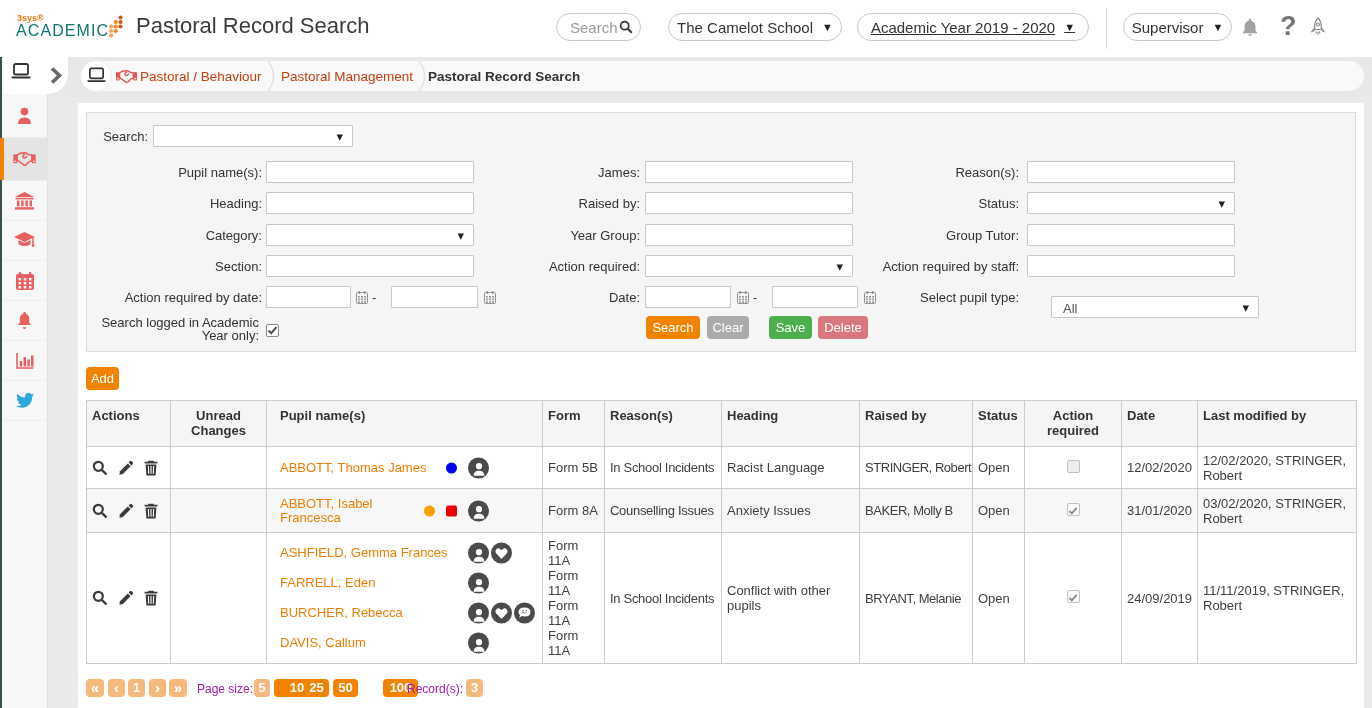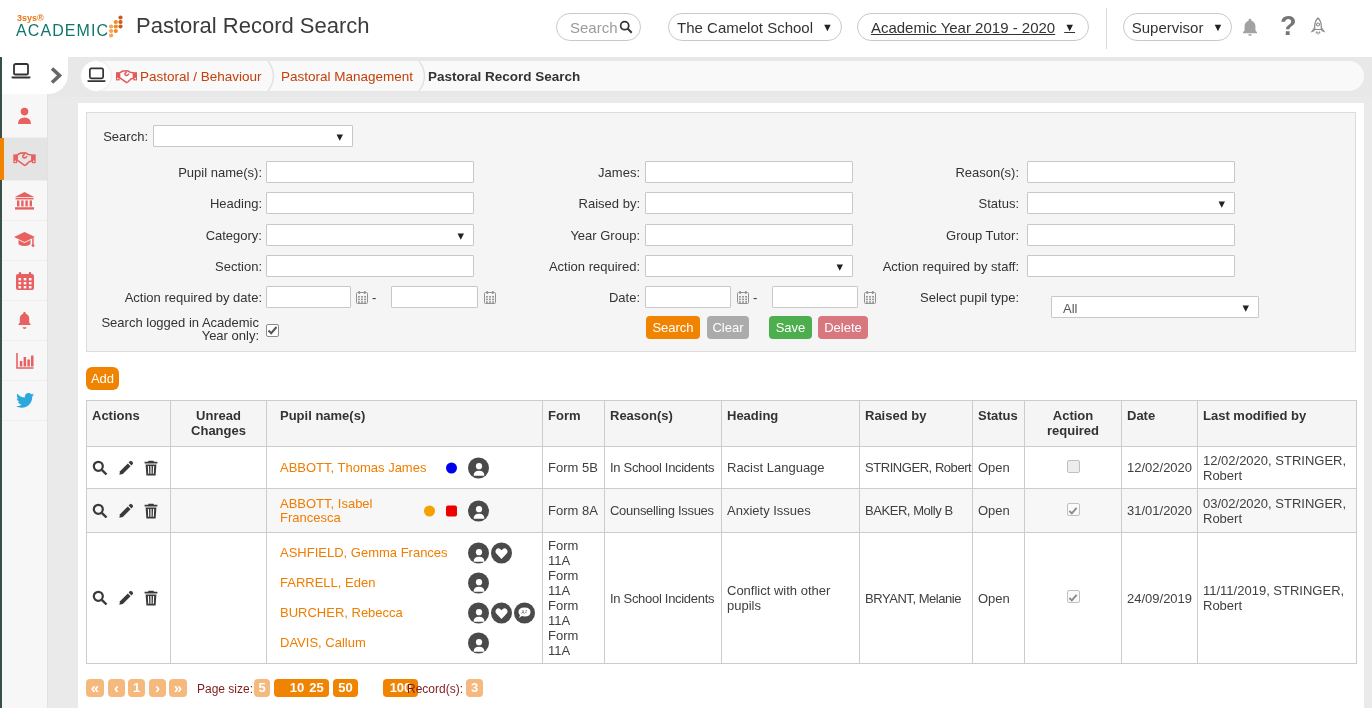--- a/index.html
+++ b/index.html
@@ -50,21 +50,21 @@
 .pname { width:172px; line-height:14px; }
 .pos { position:absolute; top:50%; transform:translateY(-50%); display:flex; align-items:center; justify-content:center; }
 .i1 { left:188px; } .i2 { left:211px; } .i3 { left:234px; }
 .m1 { left:166px; } .m2 { left:144px; }
 .circ { width:21px; height:21px; border-radius:50%; background:#4a4a4a; display:flex; align-items:center; justify-content:center; }
 
 .pgbtn { position:absolute; top:679px; height:18px; border-radius:4px; color:#fff; font-size:13px; font-weight:bold; line-height:18px;
   display:flex; align-items:center; justify-content:center; }
 .lt { background:#f6b97d; }
 .dk { background:#f08300; }
-.pgtxt { position:absolute; top:682px; font-size:12px; color:#7f1d1d; }
+.pgtxt { position:absolute; top:682px; font-size:12px; color:#a21caf; }
 .act { white-space:nowrap; }
 .aic { margin:0 10px 0 0; vertical-align:middle; }
 .dotb,.doto { width:11px; height:11px; border-radius:50%; }
 .dotb { background:#0000f0; }
 .doto { background:#f5a100; }
 .dotr { width:11px; height:11px; border-radius:2px; background:#ee0000; }
 .frow { height:30px; display:flex; align-items:center; width:46px; line-height:15px; }
 .tight { letter-spacing:-0.3px; white-space:nowrap; padding-right:1px; }
 .rb { letter-spacing:-0.45px; white-space:nowrap; padding-right:1px; }
 .cb { display:inline-block; width:13px; height:13px; background:#ededed; border:1px solid #c0c0c0; border-radius:2px; }
@@ -339,21 +339,21 @@
   <svg width="11" height="11" viewBox="0 0 11 11" style="position:absolute;left:0px;top:0px;">
       <path d="M1.5 5.5 L4.2 8.2 L9.5 2" stroke="#555" stroke-width="2" fill="none"></path>
     </svg>
 </div>
 
 <div class="btn" style="left:646px;top:316px;width:54px;background:#f08300;">Search</div>
 <div class="btn" style="left:707px;top:316px;width:42px;background:#ababab;">Clear</div>
 <div class="btn" style="left:769px;top:316px;width:43px;background:#4cae4c;">Save</div>
 <div class="btn" style="left:818px;top:316px;width:50px;background:#d9777f;">Delete</div>
 
-<div class="btn" style="left:86px;top:367px;width:33px;background:#f08300;border-radius:6px;">Add</div>
+<div class="btn" style="left:86px;top:367px;width:33px;background:#f08300;">Add</div>
 
 <table id="grid" cellspacing="0">
 <colgroup>
 <col style="width:84px">
       <col style="width:96px">
       <col style="width:276px">
       <col style="width:62px">
 <col style="width:117px">
       <col style="width:138px">
       <col style="width:113px">

